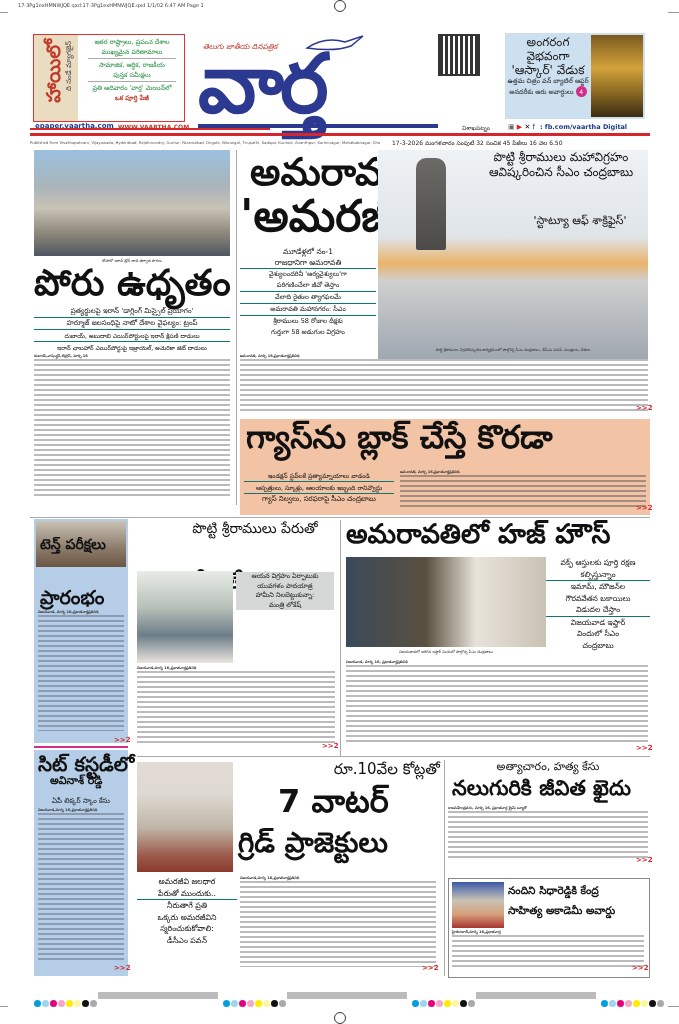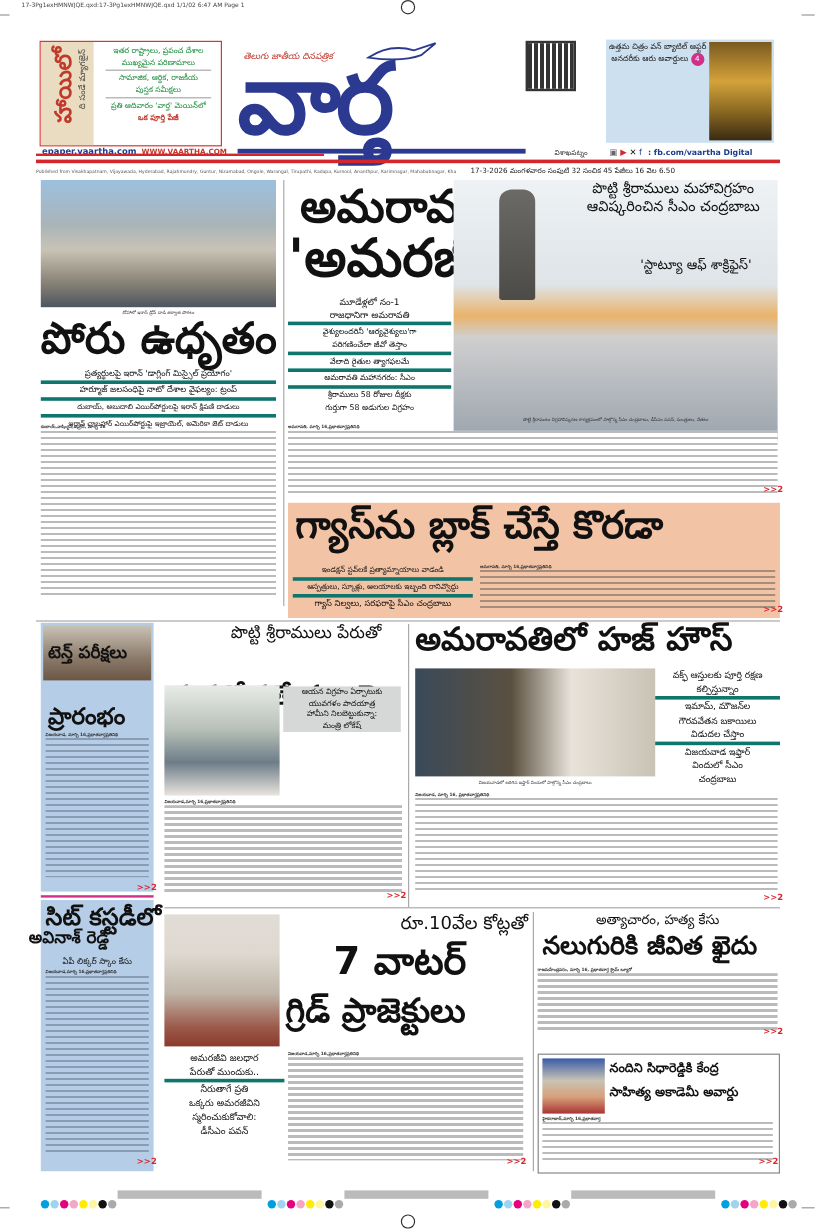--- a/index.html
+++ b/index.html
@@ -38,21 +38,21 @@
   .dateline{left:392px;top:139px;font-size:6px;color:#222;}
   
   .photo{background:linear-gradient(160deg,#9bb7d1,#cfd6da 45%,#9a8d78 70%,#5c5a57);}
   .caption{font-size:3.8px;color:#333;text-align:center;}
   .body-txt{font-size:3.6px;line-height:5.2px;color:#333;text-align:justify;}
   .more{color:#d6252b;font-size:7px;font-weight:bold;}
   .h-xl{font-weight:bold;color:#111;white-space:nowrap;}
   .vrule{background:#aaa;width:1px;}
   .hrule{background:#aaa;height:1px;}
   .sub{color:#111;text-align:center;}
-  .uline{border-bottom:3px solid #0f766e;}
+  .uline{border-bottom:1px solid #0f766e;}
   .cmyk{top:992px;height:8px;}
   .dot{display:inline-block;width:7px;height:7px;border-radius:50%;margin-right:1px;}
   .greybar{display:inline-block;height:7px;background:#bbb;vertical-align:top;}
 </style>
 </head>
 <body>
 
 <div class="abs slug">17-3Pg1exHMNWJQE.qxd:17-3Pg1exHMNWJQE.qxd  1/1/02  6:47 AM  Page 1</div>
 <div class="abs reg" style="left:334px;top:0px;"></div>
 <div class="abs cropline" style="left:0;top:12px;width:8px;height:1px;"></div>
@@ -84,20 +84,21 @@
 <div class="abs logo">
   <div class="logo-text">వార్త</div>
 </div>
 <div class="abs logo-bar1"></div>
 <div class="abs rule-top2"></div>
 
 <div class="abs qr"></div>
 
 <div class="abs ad-right">
   <div class="txt">
+    <div class="t1">అంగరంగ వైభవంగా 'ఆస్కార్' వేడుక</div>
     <div class="t2"><span>ఉత్తమ చిత్రం వన్ బ్యాటిల్ ఆఫ్టర్ అనదరీకు ఆరు అవార్డులు</span>
       <span class="pg">4</span></div>
   </div>
   <div class="oscar"></div>
 </div>
 
 <div class="abs city">విశాఖపట్నం</div>
 <div class="abs" style="left:508px;top:123px;font-size:7px;">
   <span style="color:#666">▣</span>
   <span style="color:#d6252b">▶</span>
@@ -209,21 +210,21 @@
 </div>
 <div class="abs body-txt" style="left:346px;top:660px;width:302px;height:88px;">
   <b>విజయవాడ, మార్చి 16, ప్రభాతవార్తప్రతినిధి</b>
   <span style="display:block;height:78px;background:repeating-linear-gradient(180deg,#bbb 0 2px,#fff 2px 5px);"></span>
 </div>
 <div class="abs more" style="left:636px;top:744px;">&gt;&gt;2</div>
 <div class="abs hrule" style="left:137px;top:756px;width:513px;"></div>
 
 <div class="abs" style="left:34px;top:750px;width:94px;height:226px;background:#b5cde6;"></div>
 <div class="abs h-xl" style="left:38px;top:752px;font-size:20px;">సిట్ కస్టడీలో</div>
-<div class="abs h-xl" style="left:24px;top:774px;font-size:14px;">అవినాశ్ రెడ్డి</div>
+<div class="abs h-xl" style="left:50px;top:774px;font-size:11px;">అవినాశ్ రెడ్డి</div>
 <div class="abs sub" style="left:34px;top:797px;width:94px;font-size:7px;">ఏపీ లిక్కర్ స్కాం కేసు</div>
 <div class="abs body-txt" style="left:38px;top:808px;width:86px;height:162px;">
   <b>విజయవాడ,మార్చి 16,ప్రభాతవార్తప్రతినిధి</b>
   <span style="display:block;height:150px;background:repeating-linear-gradient(180deg,#8a9cb2 0 2px,transparent 2px 5px);"></span>
 </div>
 <div class="abs more" style="left:114px;top:964px;">&gt;&gt;2</div>
 
 <div class="abs photo" style="left:137px;top:762px;width:96px;height:110px;background:linear-gradient(180deg,#e2dcd6,#ddd8d0 30%,#bfb5a7 60%,#9c5b4c 85%,#8a3a2c);"></div>
 <div class="abs sub" style="left:137px;top:876px;width:100px;font-size:7.8px;line-height:11.5px;">
   <div>అమరజీవి జలధార</div>

